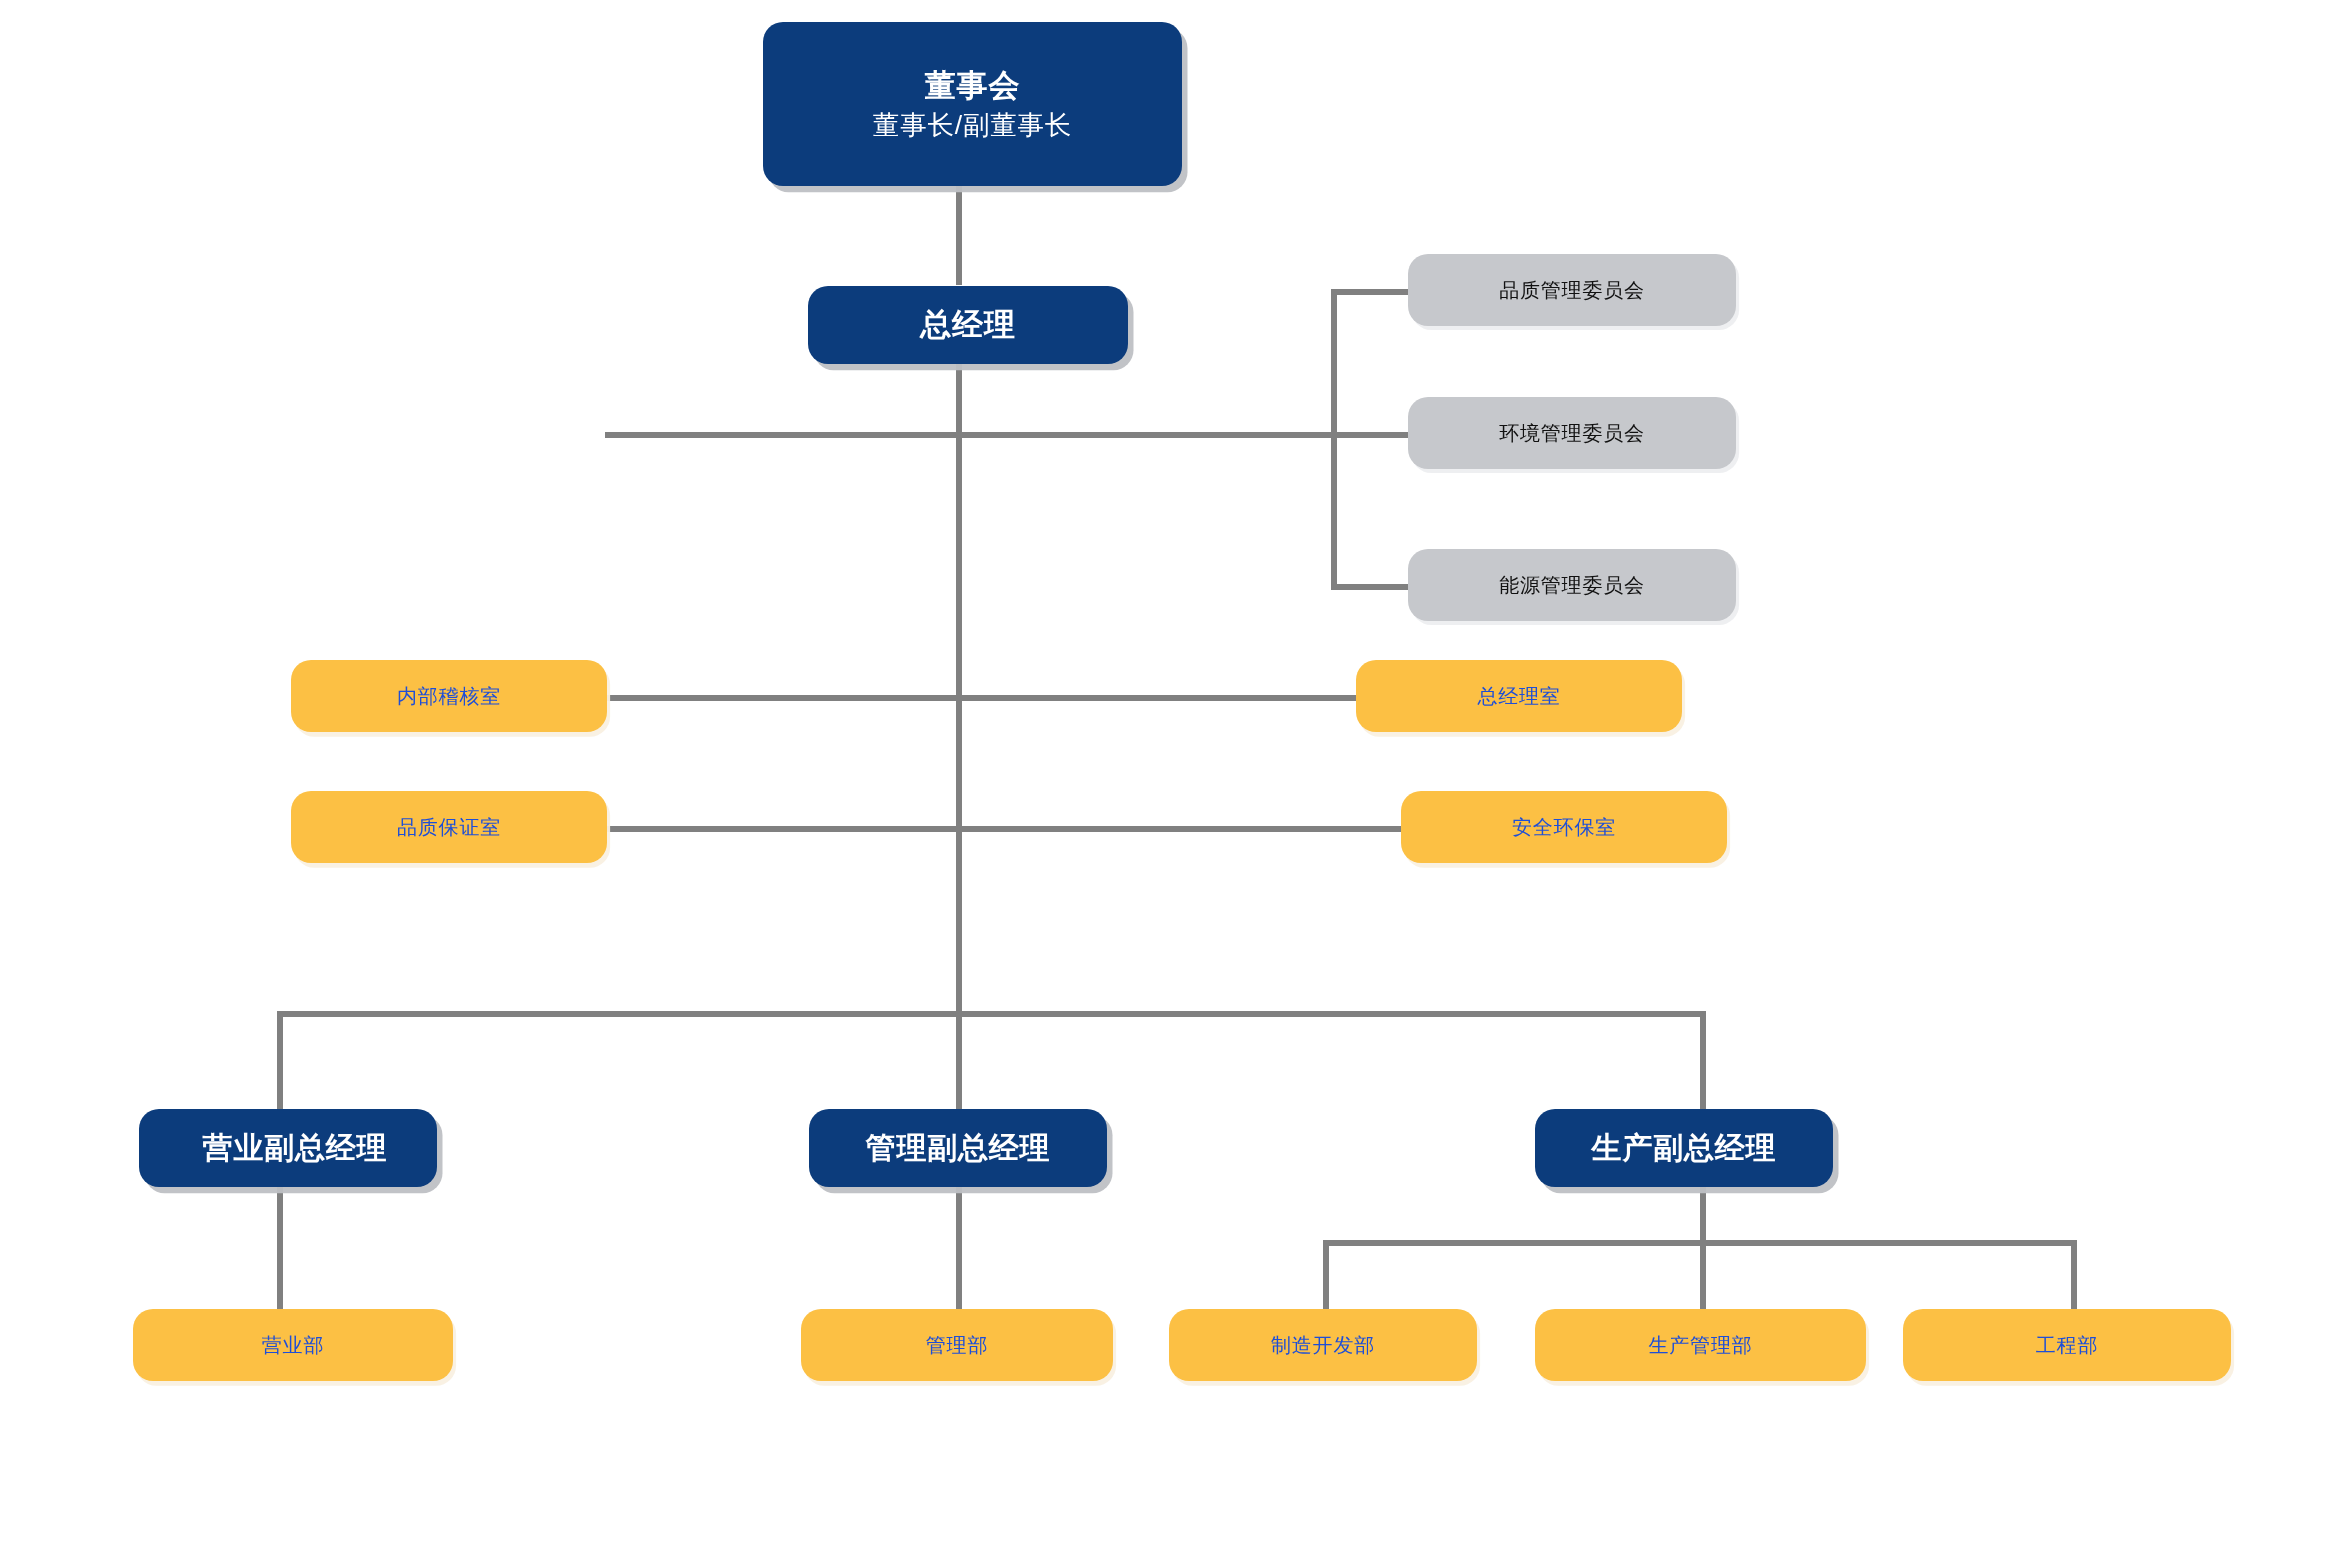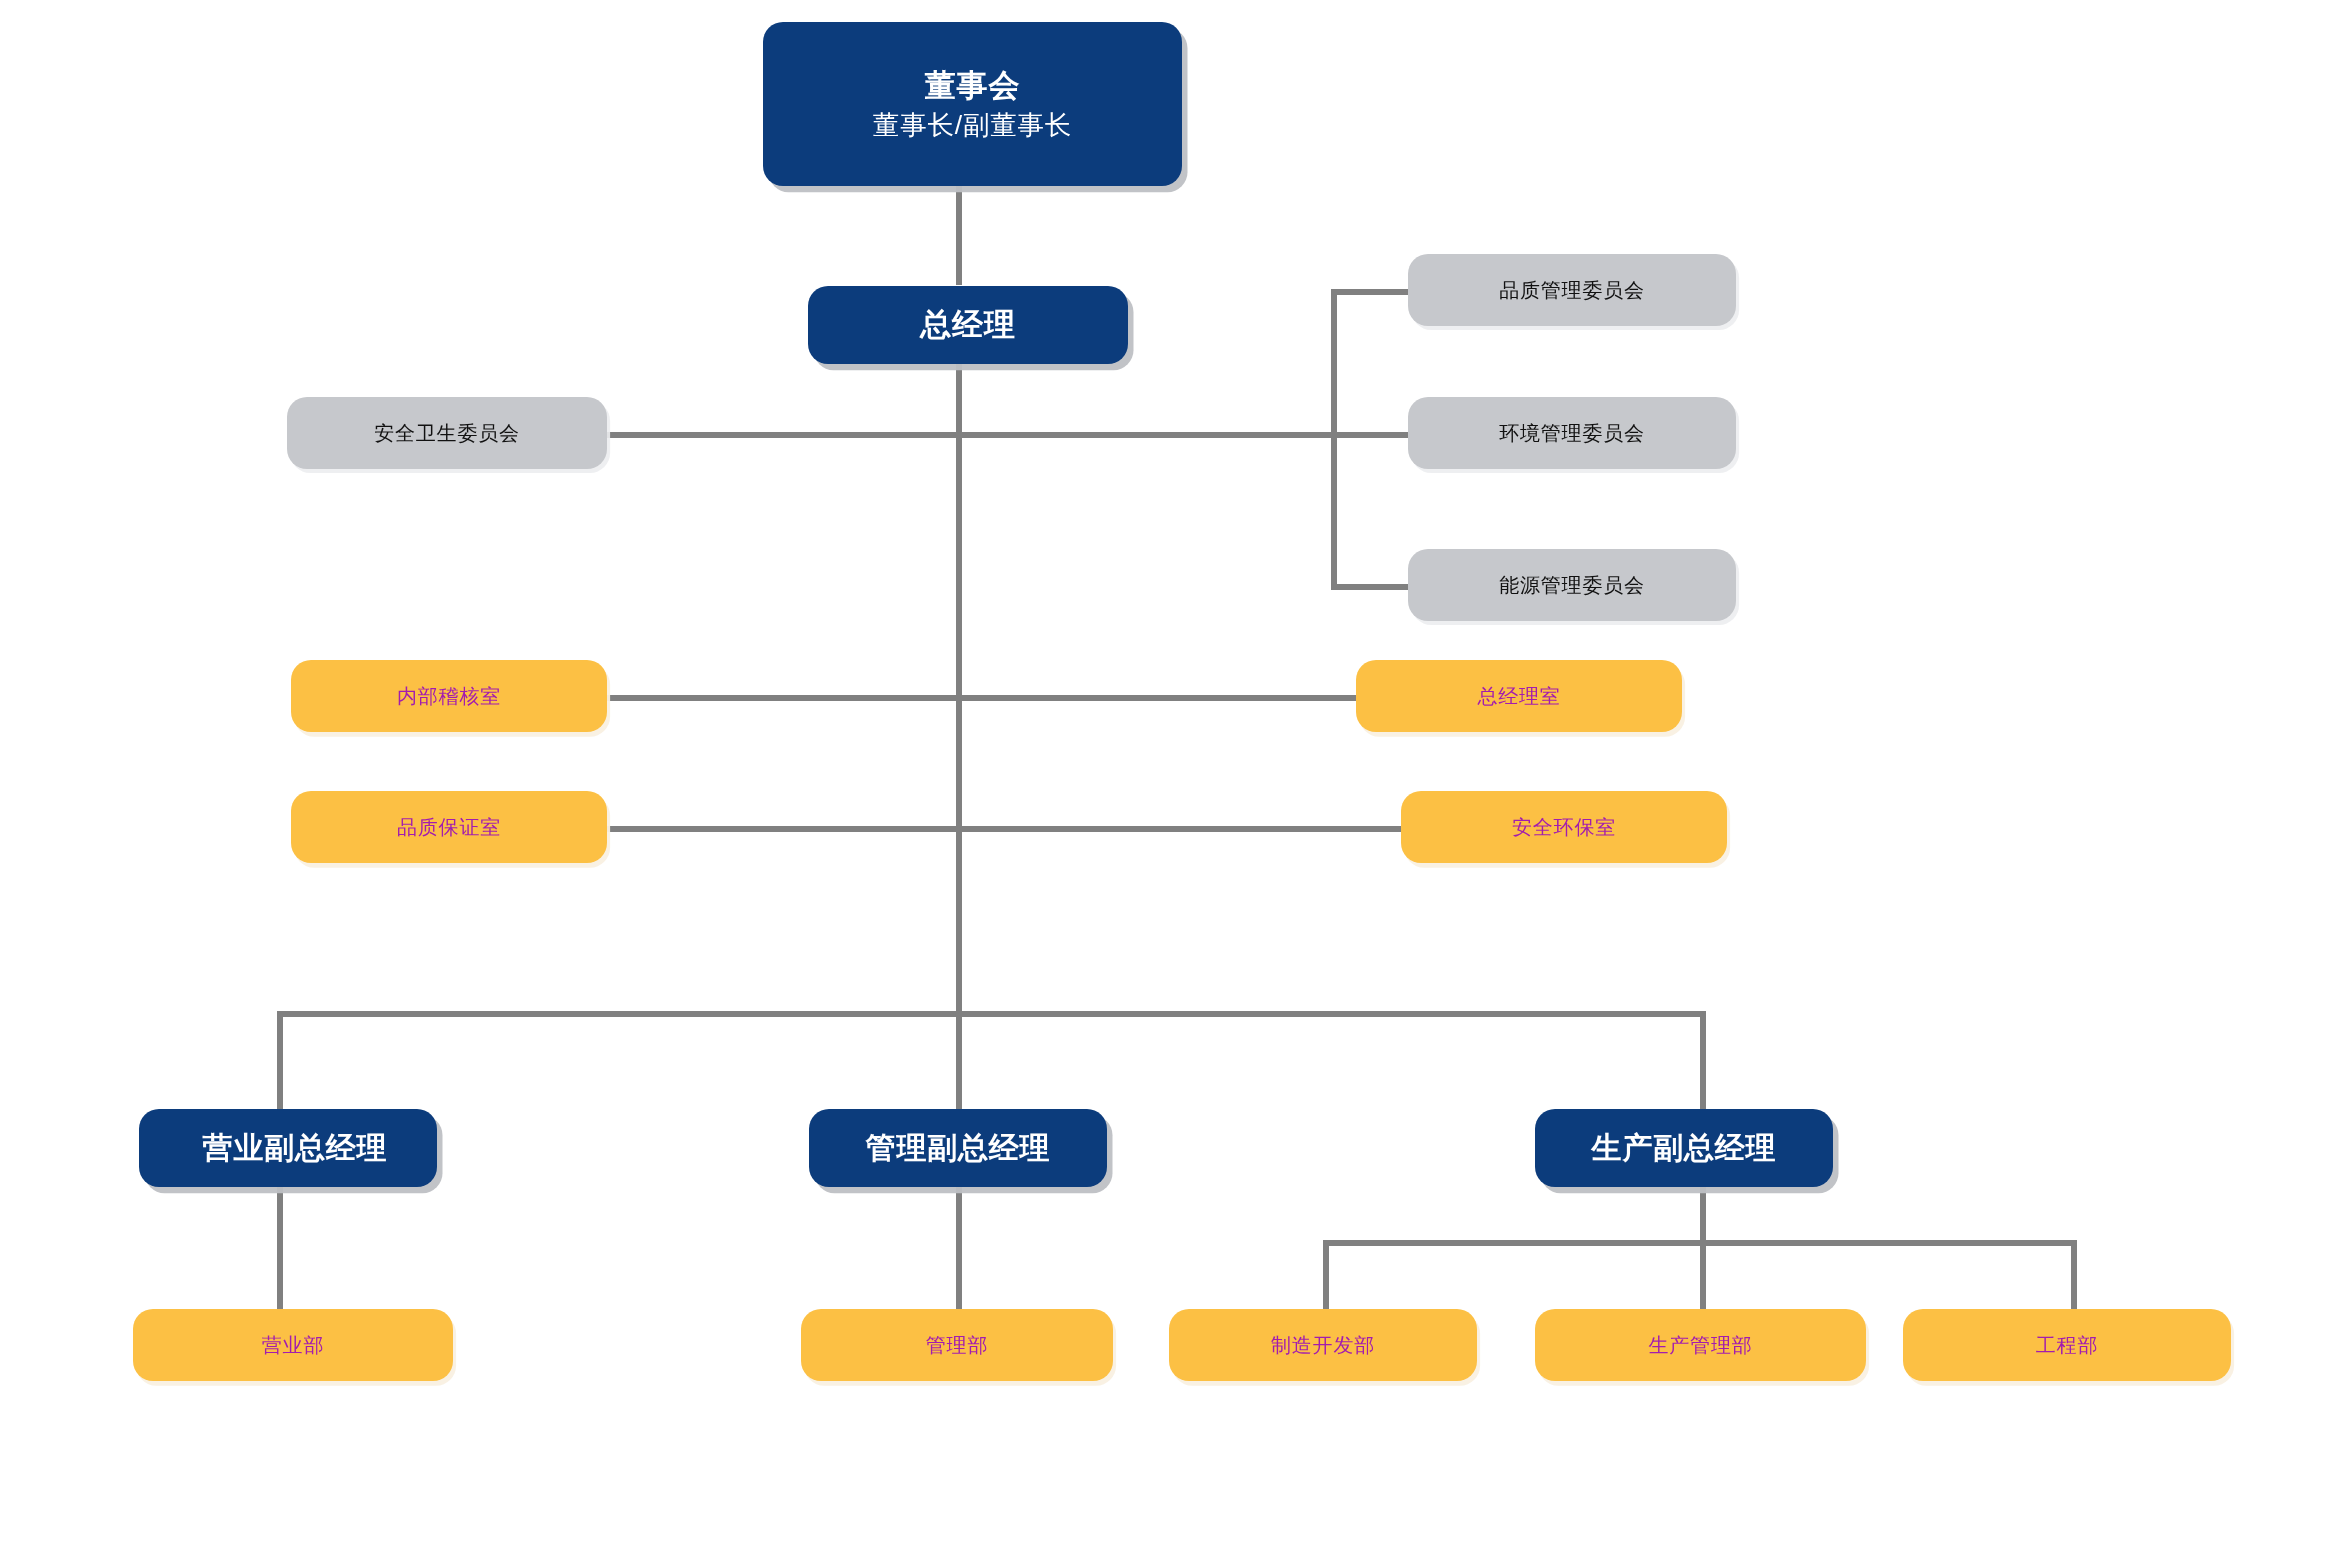--- a/index.html
+++ b/index.html
@@ -43,21 +43,21 @@
     box-shadow: 5.5px 6.2px 0 0 rgba(190,192,196,0.95);
   }
   .node.gray {
     background: #c6c8cc;
     color: #111111;
     font-weight: normal;
     box-shadow: 3.1px 3.9px 0 0 rgba(236,237,239,0.9);
   }
   .node.yellow {
     background: #fcc044;
-    color: #a21caf;
+    color: #1d4ed8;
     font-weight: normal;
     box-shadow: 3.1px 4.7px 0 0 rgba(249,240,226,0.95);
   }
   .node .title {
     font-size: 31px;
     letter-spacing: 0.8px;
   }
   .node .subtitle {
     font-size: 26.5px;
     font-weight: normal;
@@ -121,23 +121,20 @@
   </div>
 
   <div class="node gray" style="left:1408px; top:397px; width:328px; height:72px;">
     <div class="title">环境管理委员会</div>
   </div>
 
   <div class="node gray" style="left:1408px; top:549px; width:328px; height:72px;">
     <div class="title">能源管理委员会</div>
   </div>
 
-  <div class="node gray" style="left:287px; top:397px; width:320px; height:72px;">
-    <div class="title">安全卫生委员会</div>
-  </div>
 
   <div class="node yellow" style="left:291px; top:660px; width:316px; height:72px;">
     <div class="title">内部稽核室</div>
   </div>
 
   <div class="node yellow" style="left:291px; top:791px; width:316px; height:72px;">
     <div class="title">品质保证室</div>
   </div>
 
   <div class="node yellow" style="left:1356px; top:660px; width:326px; height:72px;">

